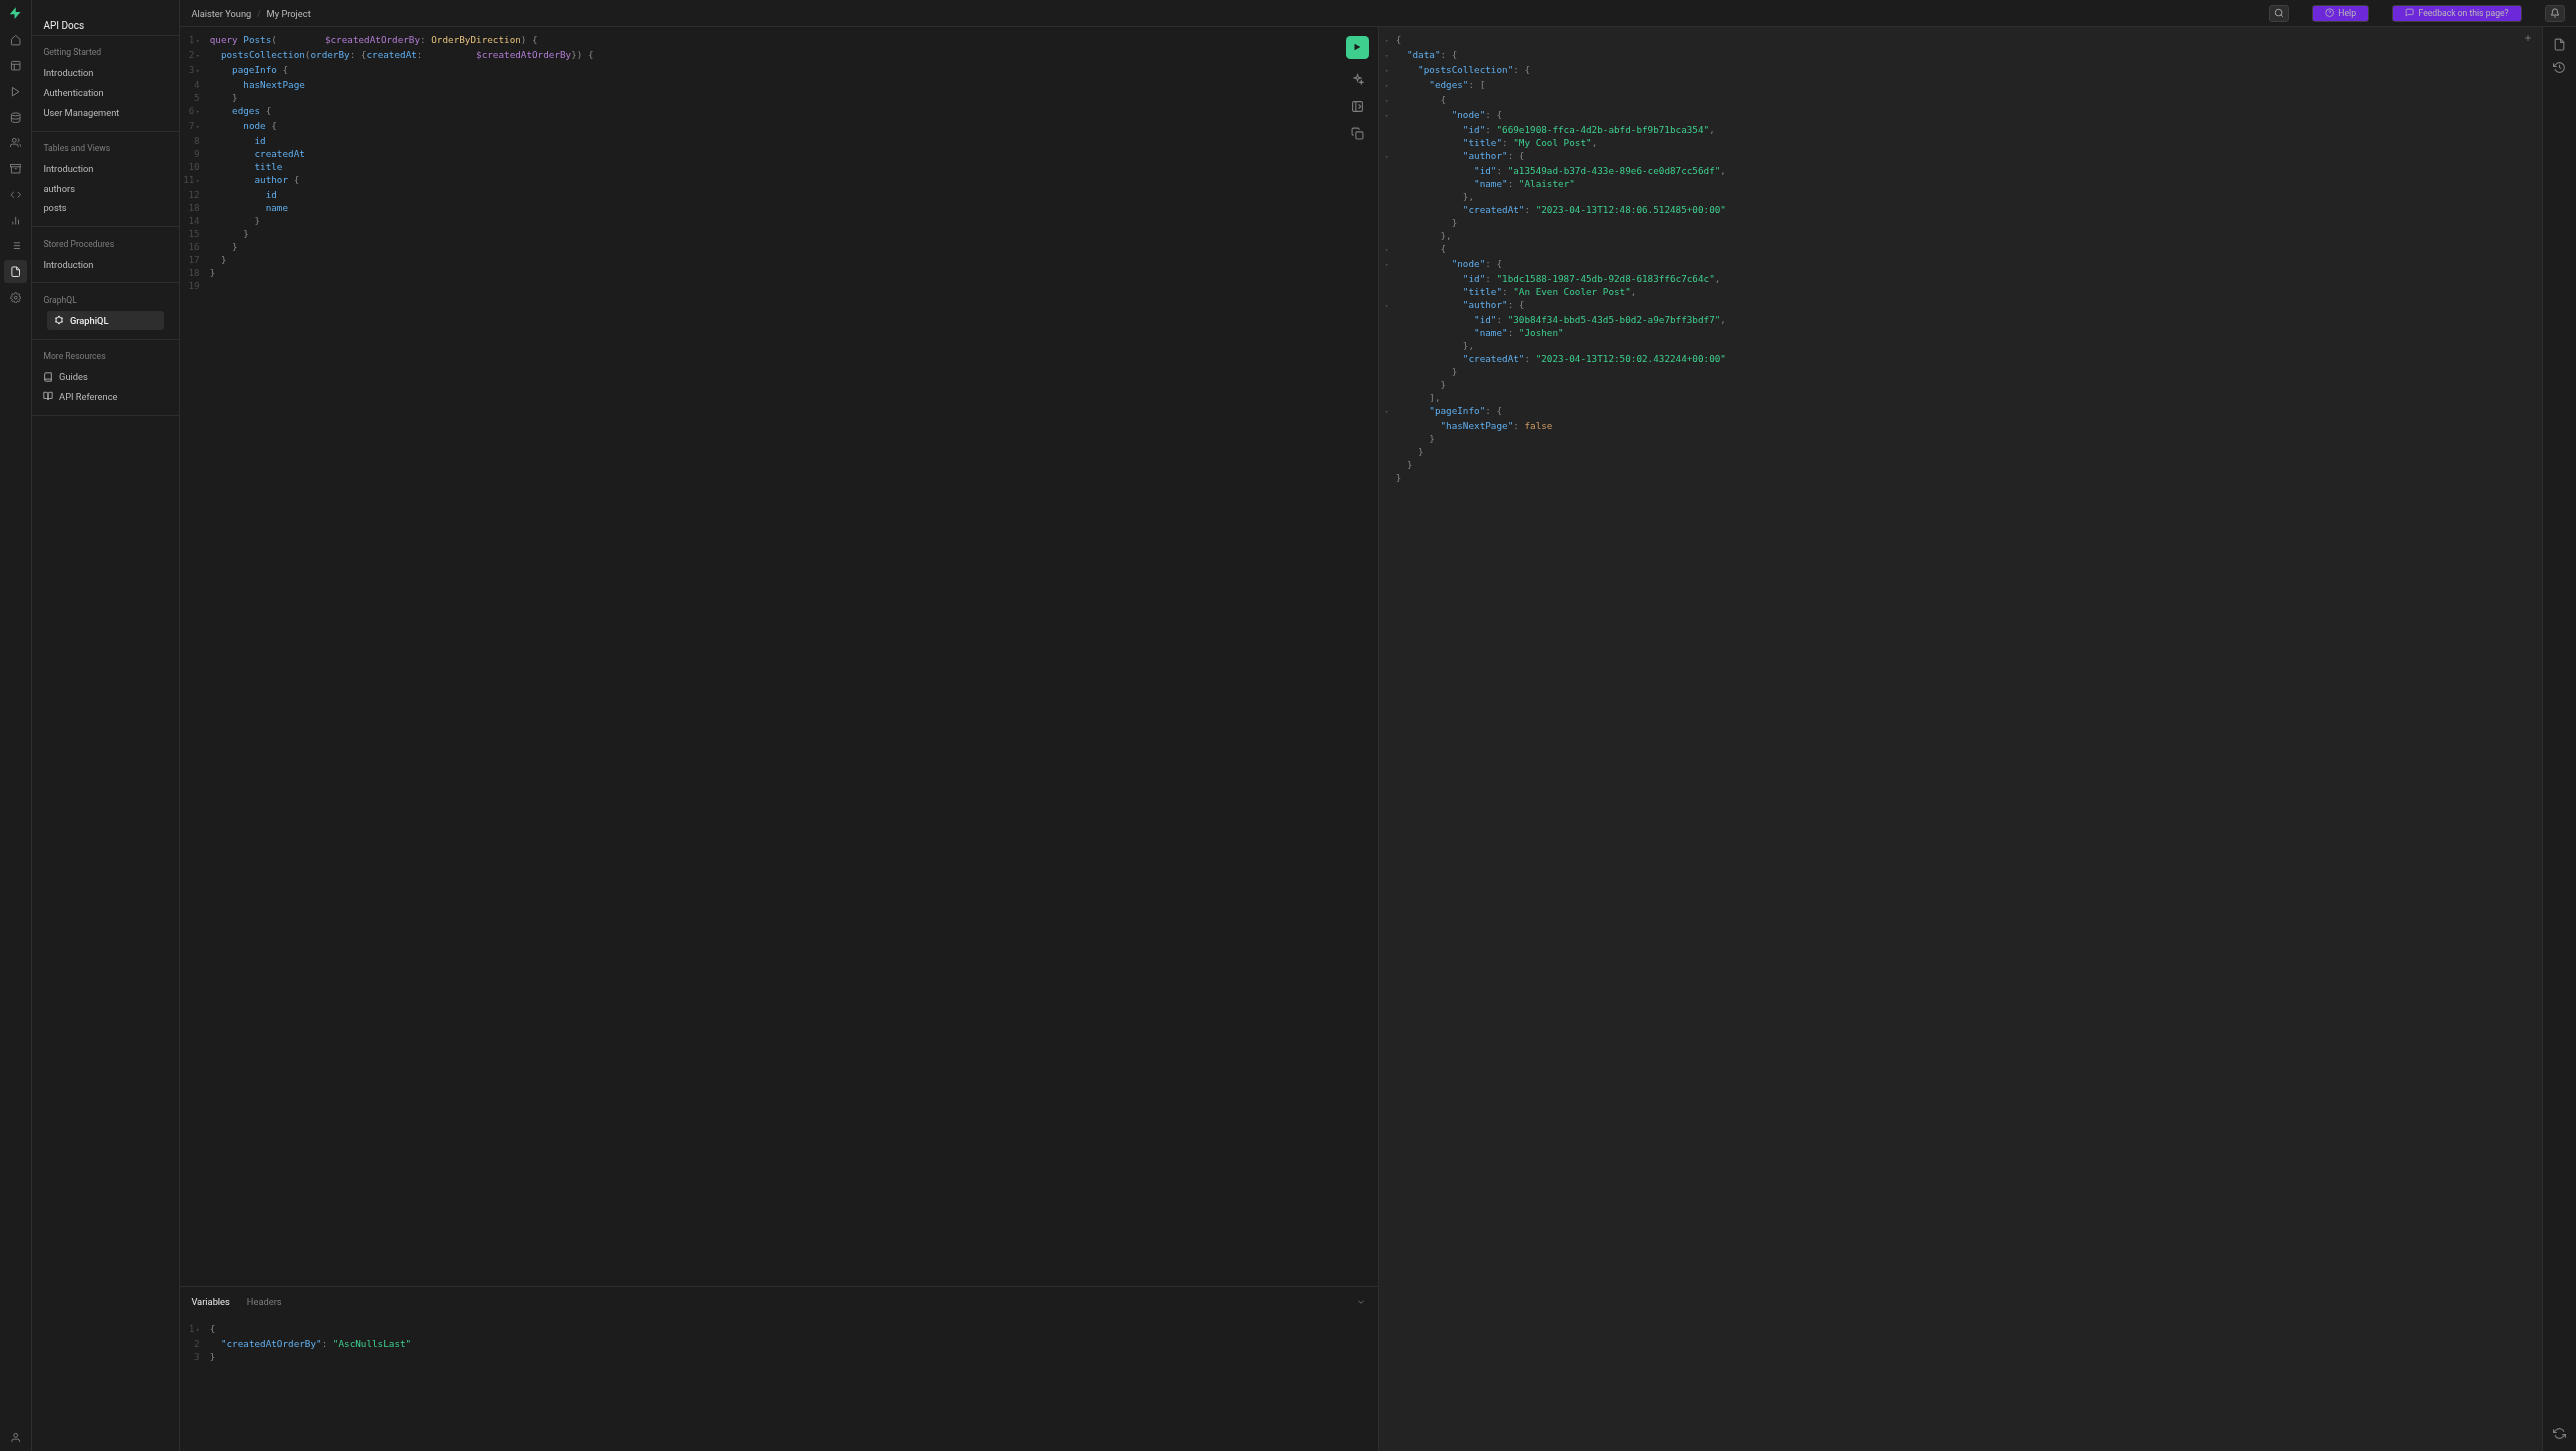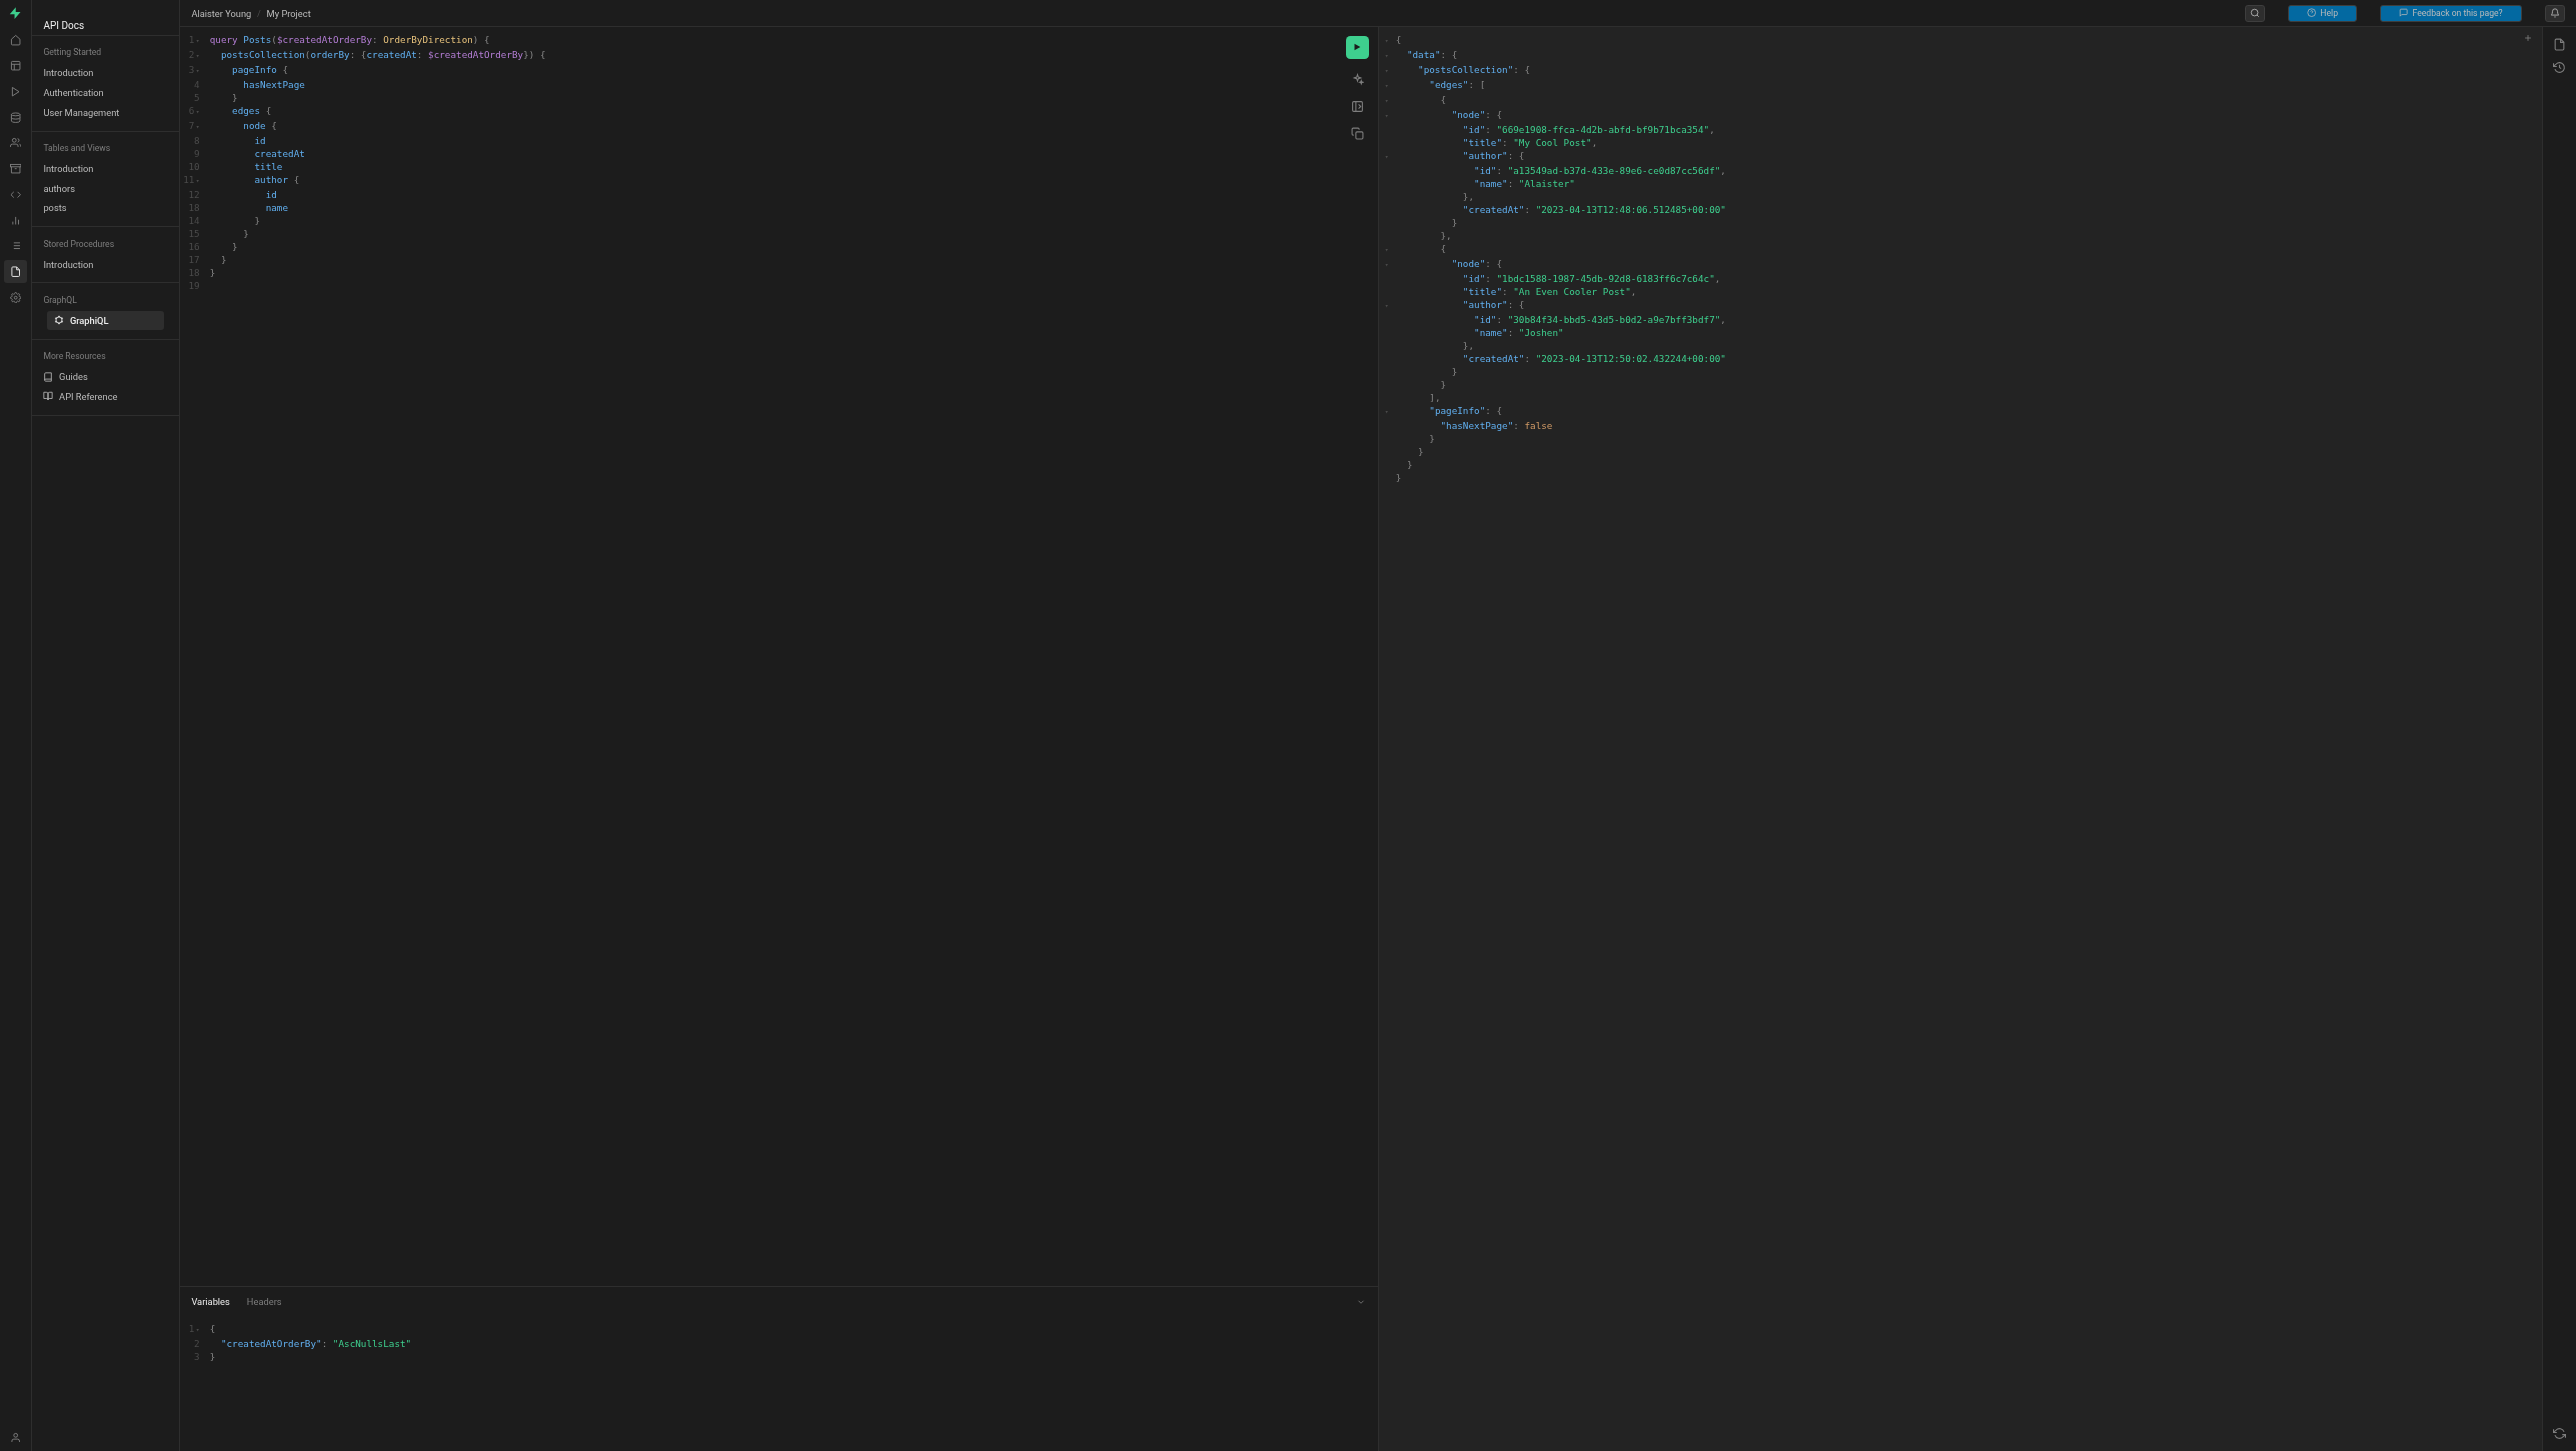--- a/index.html
+++ b/index.html
@@ -97,22 +97,22 @@
   display: flex;
   align-items: center;
   padding: 0 11.4px;
   gap: 23px;
 }
 .breadcrumb { display: flex; align-items: center; gap: 5.7px; font-size: 9.3px; color: #bbbbbb; }
 .breadcrumb-sep { color: #4a4a4a; }
 .topbar-spacer { flex: 1; }
 .topbar-btn {
   height: 17px;
-  padding: 0 18px;
-  background: #0369a1;
+  padding: 0 12px;
+  background: #6d28d9;
   border: 0.7px solid #3e3e3e;
   border-radius: 2.9px;
   color: #bbbbbb;
   font-size: 8.6px;
   display: flex;
   align-items: center;
   gap: 4.3px;
   cursor: pointer;
 }
 .topbar-iconbtn {
@@ -209,21 +209,21 @@
   color: #4a4a4a;
   user-select: none;
   position: relative;
 }
 .fold { color: #4a4a4a; font-size: 6.4px; margin-left: 1.4px; }
 .code-text { padding-left: 5.7px; }
 .result-pane .gutter { width: 14.3px; }
 .result-pane .code-text { padding-left: 2.9px; }
 .tok-kw { color: #b37dd4; }
 .tok-def { color: #61afef; }
-.tok-var { color: #b37dd4; }
+.tok-var { color: #b37dd4; margin-left: 48px; }
 .tok-type { color: #e5c07b; }
 .tok-prop { color: #61afef; }
 .tok-attr { color: #61afef; }
 .tok-str { color: #3ecf8e; }
 .tok-punc { color: #888888; }
 .tok-bool { color: #d19a66; }
 
 .editor-actions {
   position: absolute;
   top: 8.6px;

